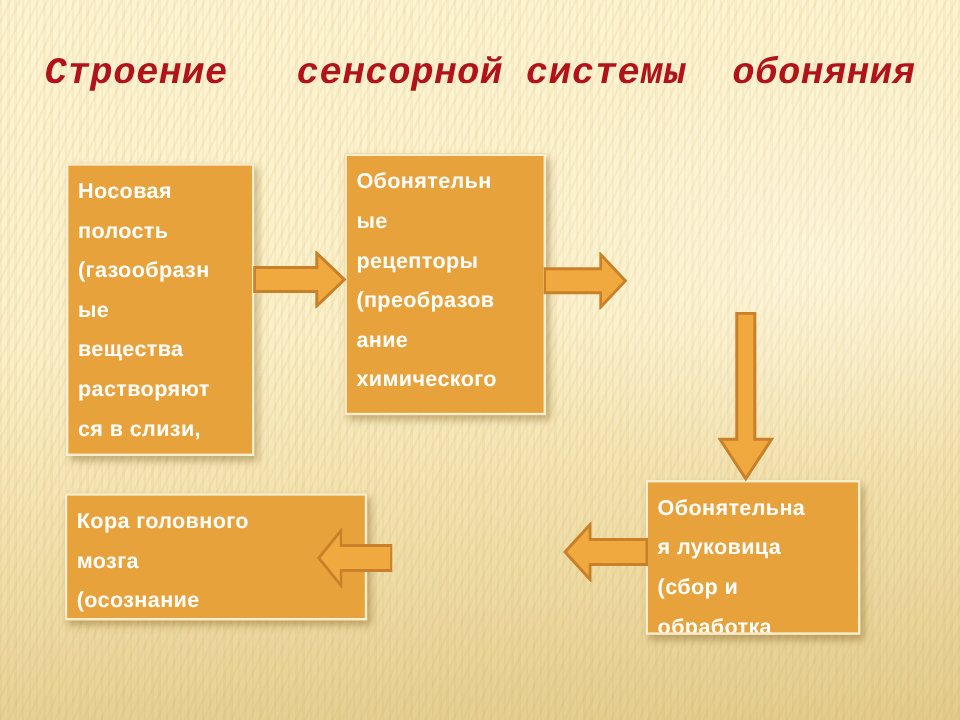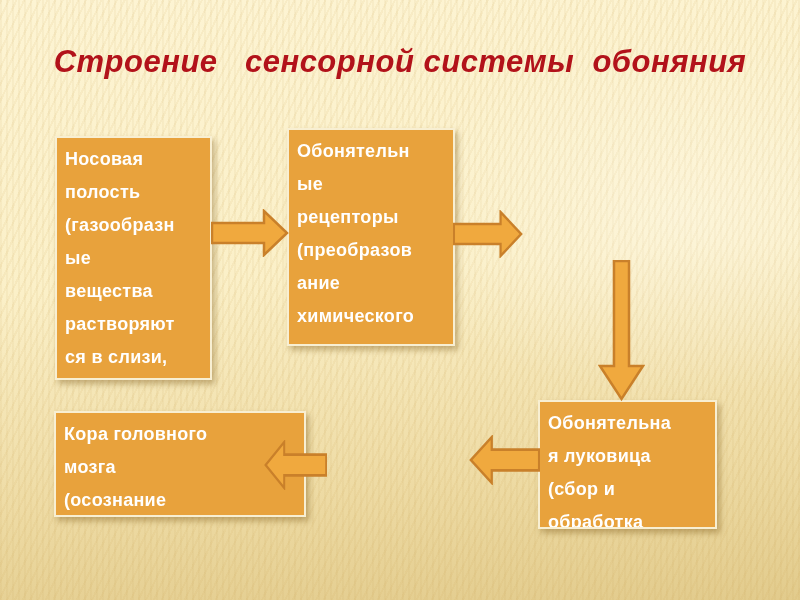--- a/index.html
+++ b/index.html
@@ -12,21 +12,21 @@
     background:
       radial-gradient(ellipse 420px 260px at 85% 36%, rgba(255,255,255,0.30), rgba(255,255,255,0) 70%),
       repeating-linear-gradient(115deg, rgba(205,165,85,0.10) 0px, rgba(205,165,85,0.10) 2px, rgba(255,255,255,0) 2px, rgba(255,255,255,0) 7px),
       repeating-linear-gradient(90deg, rgba(190,150,70,0.08) 0px, rgba(190,150,70,0.08) 2px, rgba(255,255,255,0) 2px, rgba(255,255,255,0) 6px),
       linear-gradient(176deg, #FDF4D3 0%, #FBF0C8 45%, #EEDBA4 78%, #E2CB8C 100%);
   }
   .title {
     position: absolute;
     left: 0; right: 0; top: 44px;
     text-align: center;
-    font-family: Liberation Sans, sans-serif;
+    font-family: Liberation Mono, monospace;
     font-style: italic;
     font-weight: bold;
     font-size: 31px;
     letter-spacing: 0.5px;
     color: #B2121A;
     white-space: pre;
   }
   .flow-box {
     position: absolute;
     box-sizing: border-box;

